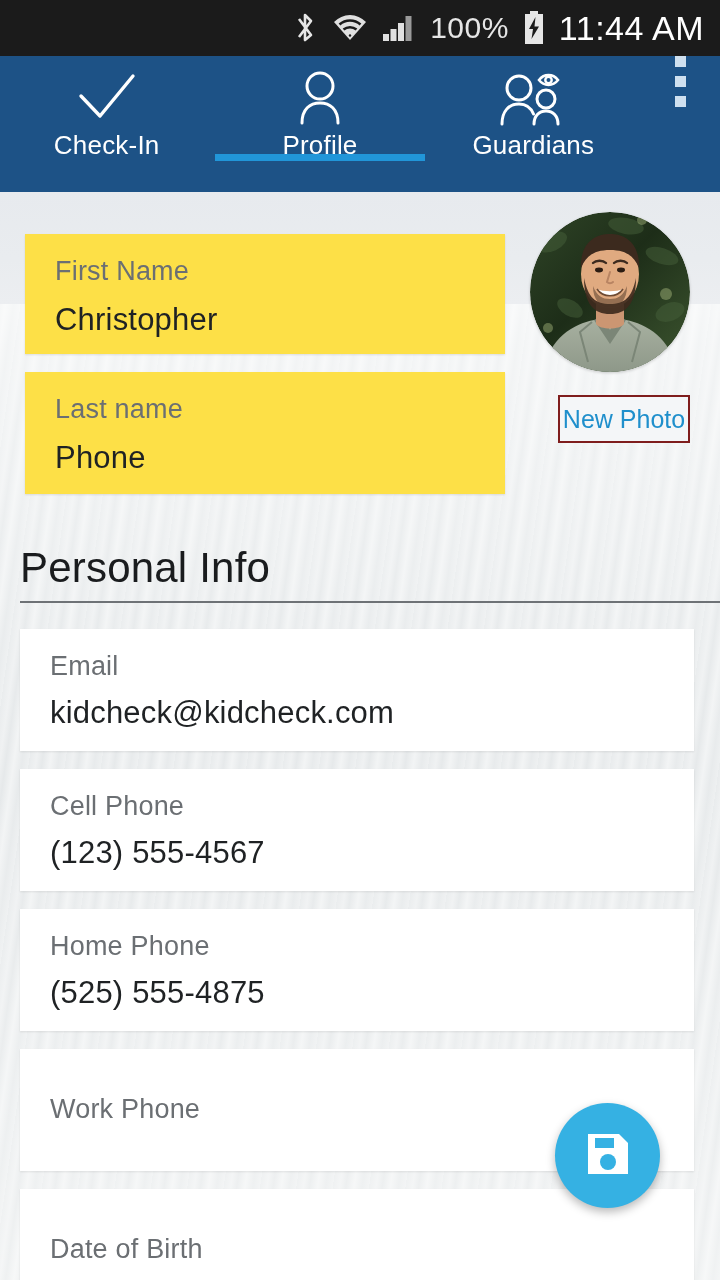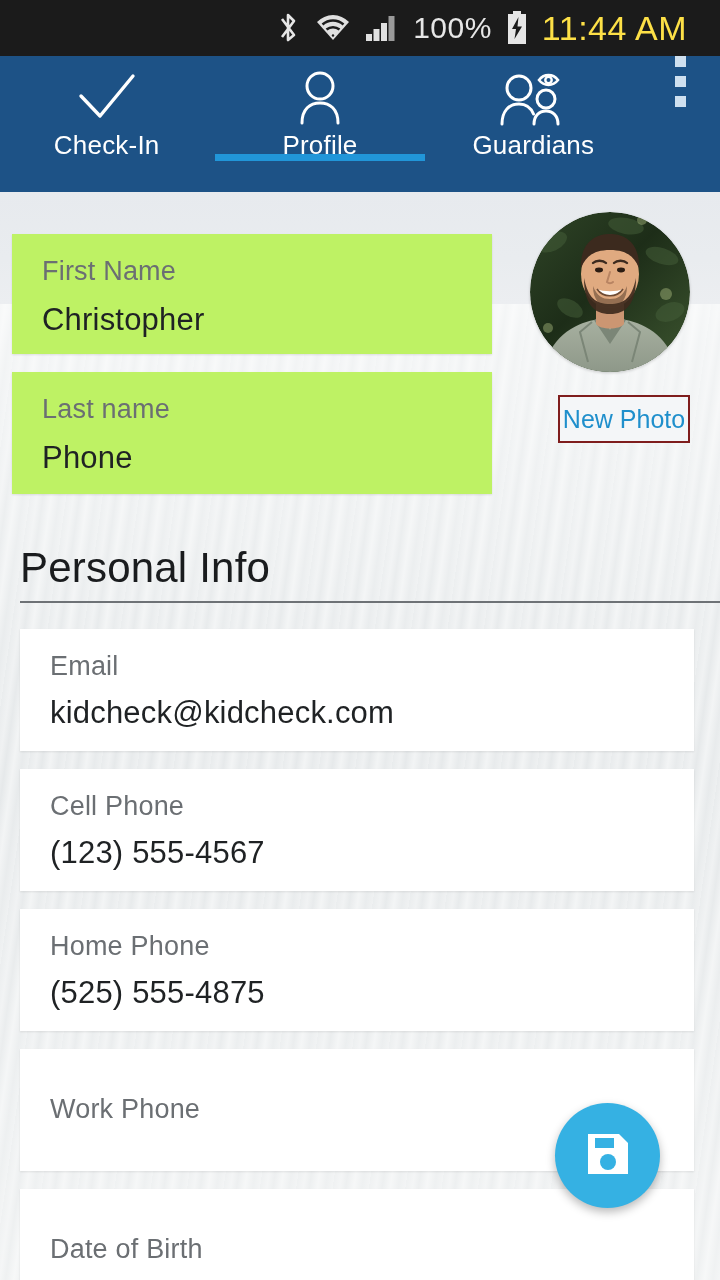--- a/index.html
+++ b/index.html
@@ -8,25 +8,25 @@
     font-family:"Liberation Sans", sans-serif;
     background:#ffffff;
     overflow:hidden;
     position:relative;
   }
 
   
   .status-bar{
     position:absolute; top:0; left:0; width:720px; height:56px;
     background:#1b1b1b; display:flex; align-items:center;
-    justify-content:flex-end; padding-right:33px; gap:14px;
+    justify-content:flex-end; padding-right:16px; gap:14px;
   }
   .sb-icon{ display:flex; align-items:center; justify-content:center; }
   .sb-text{ color:#e6e6e6; font-size:30px; letter-spacing:0.5px; }
-  .sb-time{ color:#fde047; font-size:34px; font-weight:400; letter-spacing:0.5px;}
+  .sb-time{ color:#ffffff; font-size:34px; font-weight:400; letter-spacing:0.5px;}
 
   
   .navbar{
     position:absolute; top:56px; left:0; width:720px; height:136px;
     background:#1d5286;
     display:flex; align-items:flex-start;
   }
   .tabs{ display:flex; flex:1; }
   .tab{
     flex:1; position:relative;
@@ -66,22 +66,22 @@
     filter: blur(0.4px);
   }
   .bg-top{
     position:absolute; top:0; left:0; right:0; height:112px;
     background:linear-gradient(to bottom,#e7eaee 0%, #e9ecef 60%, #eceef1 100%);
   }
 
   
   .top-section{ position:absolute; top:0; left:0; width:720px; height:310px; }
   .name-card{
-    position:absolute; left:12px; width:480px;
-    background:#bef264;
+    position:absolute; left:25px; width:480px;
+    background:#fde047;
     box-shadow:0 1px 2px rgba(0,0,0,0.10);
   }
   .name-card.c1{ top:42px; height:120px; }
   .name-card.c2{ top:180px; height:122px; }
   .field-label{
     position:absolute; left:30px; color:#6b6f73; font-size:27px; letter-spacing:0.2px;
   }
   .field-value{
     position:absolute; left:30px; color:#1f2224; font-size:31px; letter-spacing:0.2px;
   }

